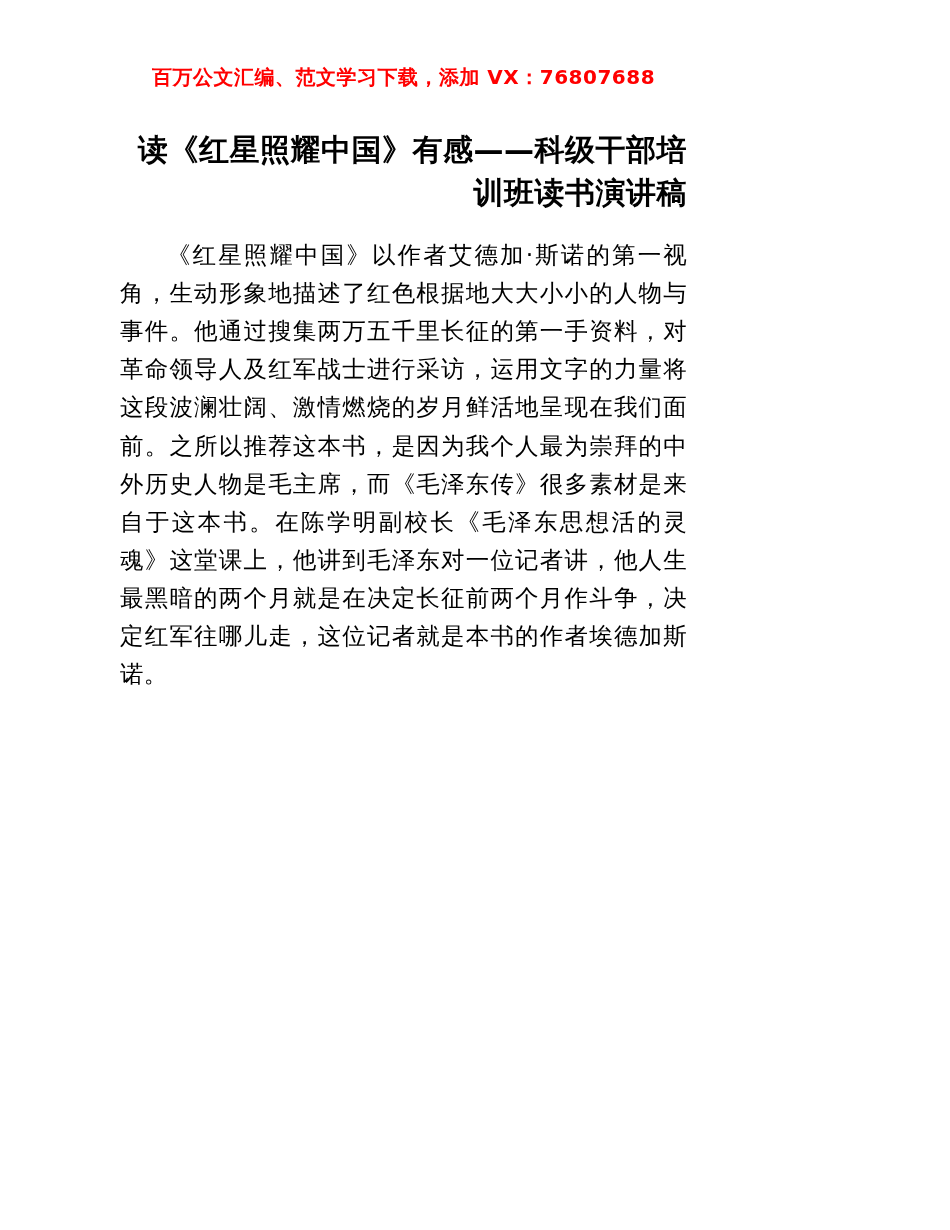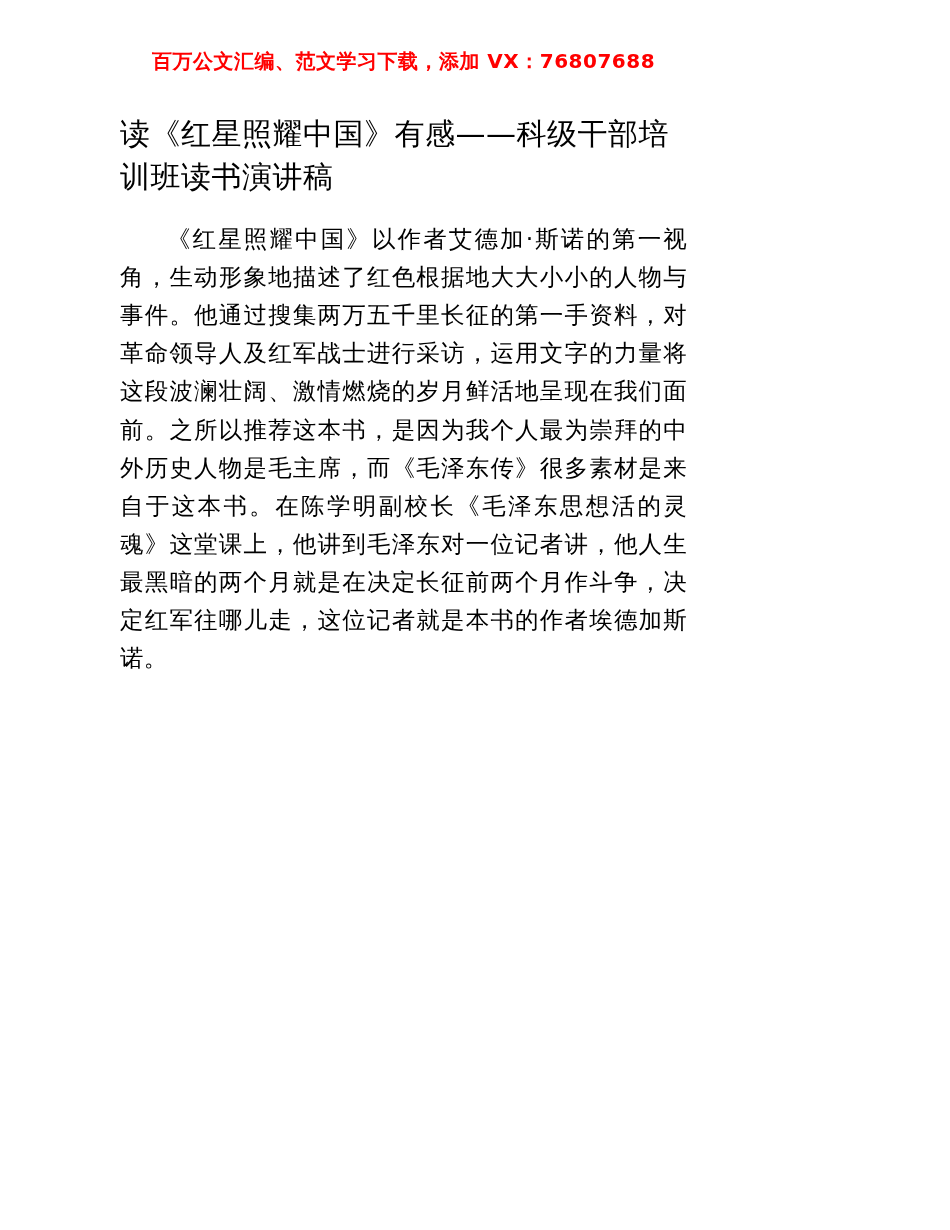--- a/index.html
+++ b/index.html
@@ -12,38 +12,38 @@
     background: #ffffff;
     font-family: "Liberation Serif", "DejaVu Serif", serif;
     color: #000000;
     overflow: hidden;
   }
   .page {
     position: relative;
     width: 807px;
     height: 1230px;
     box-sizing: border-box;
-    padding: 0 120px;
+    padding: 16px 120px;
   }
   .watermark {
     text-align: center;
     color: #ff0000;
     font-family: "DejaVu Sans", "Liberation Sans", sans-serif;
     font-size: 20px;
     font-weight: bold;
     letter-spacing: 0.5px;
     padding-top: 48px;
     white-space: nowrap;
   }
   .doc-title {
     margin-top: 38px;
-    text-align: left;
+    text-align: right;
     font-family: "DejaVu Sans", "Liberation Sans", sans-serif;
     font-size: 30px;
-    font-weight: normal;
+    font-weight: bold;
     line-height: 1.42;
     letter-spacing: 0.5px;
   }
   .body-text {
     margin-top: 22px;
   }
   .body-text p {
     margin: 0 0 22px 0;
     font-family: "DejaVu Sans", "Liberation Sans", sans-serif;
     font-size: 23.5px;

